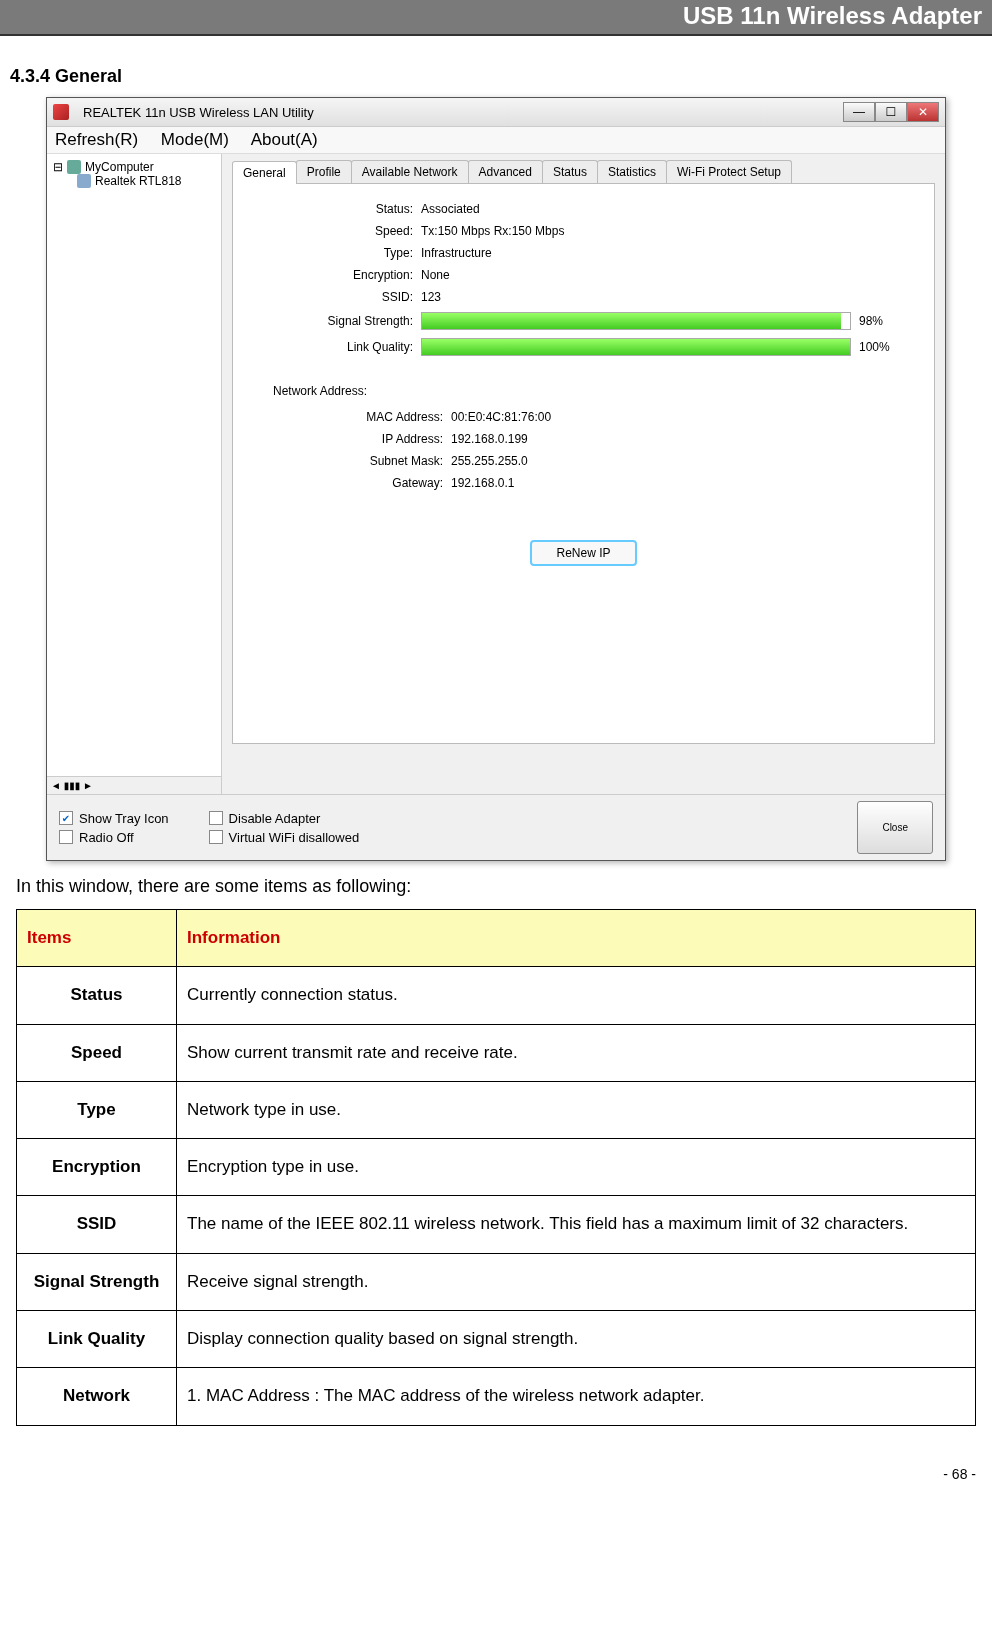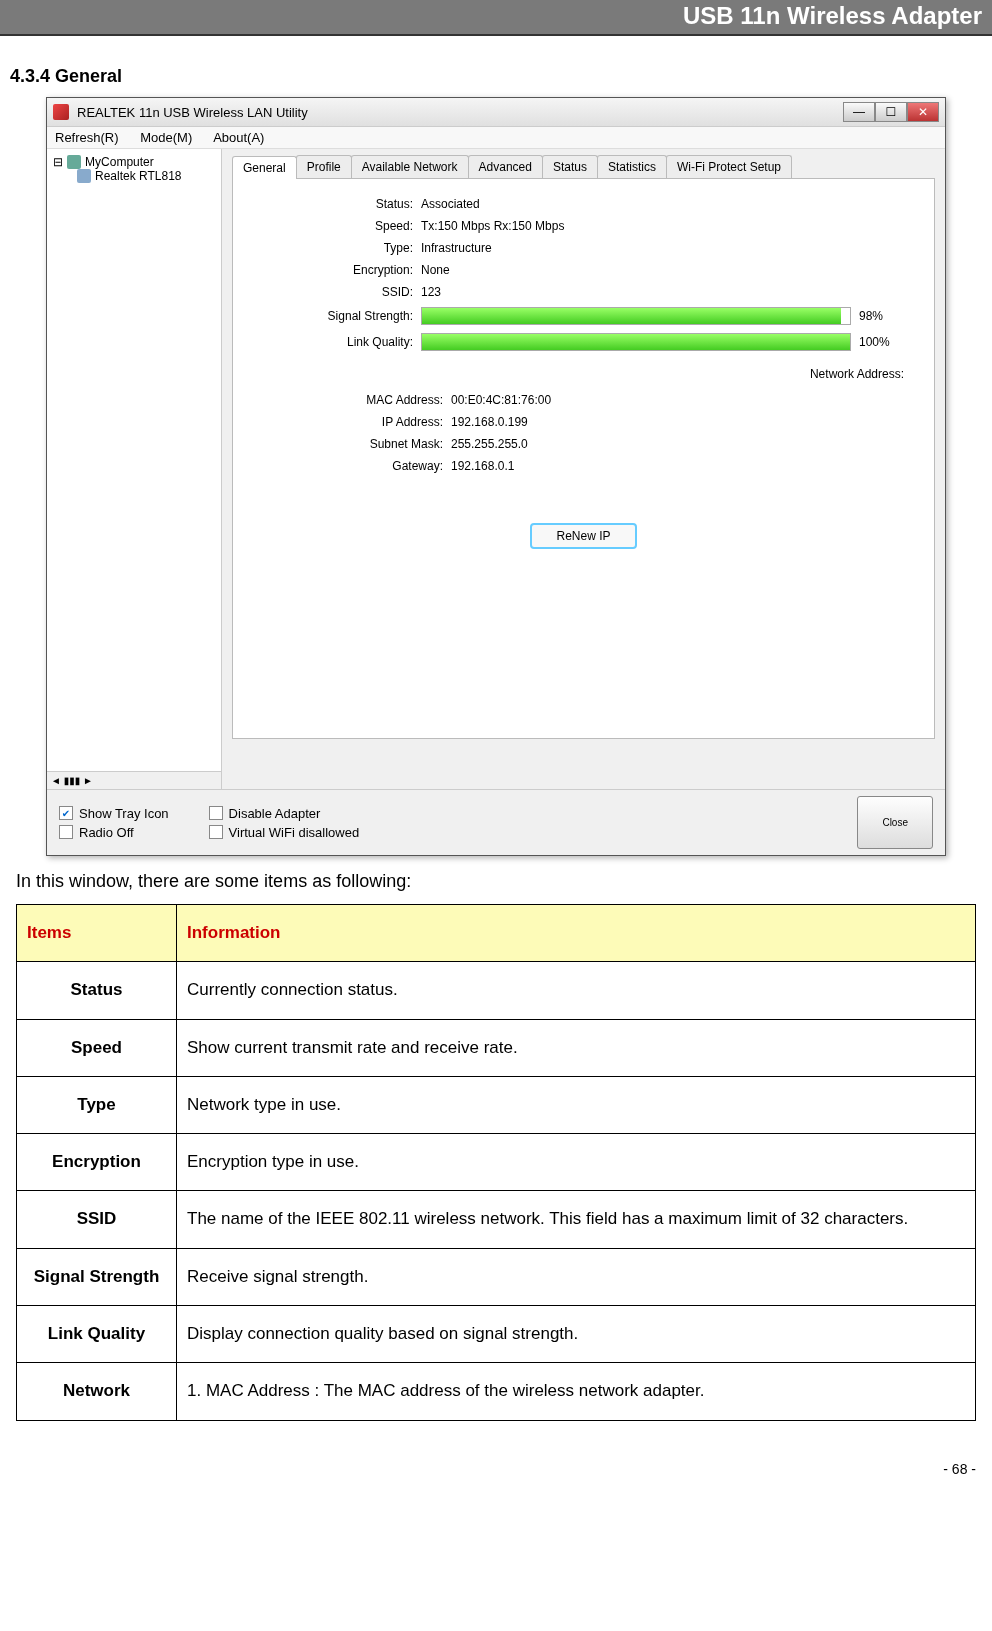--- a/index.html
+++ b/index.html
@@ -35,21 +35,21 @@
       background: linear-gradient(to bottom, #f5f5f5, #e0e0e0);
       padding: 4px 6px;
       display: flex;
       align-items: center;
       justify-content: space-between;
       border-bottom: 1px solid #ccc;
     }
     .titlebar .title-text {
       display: flex;
       align-items: center;
-      gap: 8px;
+      gap: 14px;
       font-size: 13px;
       text-align: right;
     }
     .title-icon {
       width: 16px;
       height: 16px;
       background: linear-gradient(135deg,#e44,#a22);
       border-radius: 2px;
       display: inline-block;
     }
@@ -65,21 +65,21 @@
       justify-content: center;
       cursor: pointer;
     }
     .win-btn.close {
       background: linear-gradient(#e77,#b33);
       color: #fff;
     }
     .menubar {
       background: #f8f8f8;
       padding: 3px 8px;
-      font-size: 13px;
+      font-size: 17px;
       border-bottom: 1px solid #ddd;
     }
     .menubar span { margin-right: 18px; cursor: pointer; }
     .app-body { display: flex; }
     .sidebar {
       width: 175px;
       background: #fff;
       border-right: 1px solid #ccc;
       padding: 6px 4px 6px 6px;
       font-size: 12px;
@@ -153,22 +153,21 @@
       background: #fff;
       position: relative;
     }
     .bar-fill {
       height: 100%;
       background: linear-gradient(to bottom, #9f6, #4c2);
     }
     .bar-pct { width: 45px; font-size: 12px; }
     .section-label {
       font-size: 12px;
-      margin: 16px 0 12px 10px;
-      text-align: right;
+      margin: 28px 0 12px 10px;
     }
     .net-addr .field-label { width: 180px; }
     .renew-btn {
       display: block;
       margin: 50px auto 0;
       padding: 4px 24px;
       border: 2px solid #6cf;
       border-radius: 4px;
       background: #f8f8f8;
       font-size: 12px;

